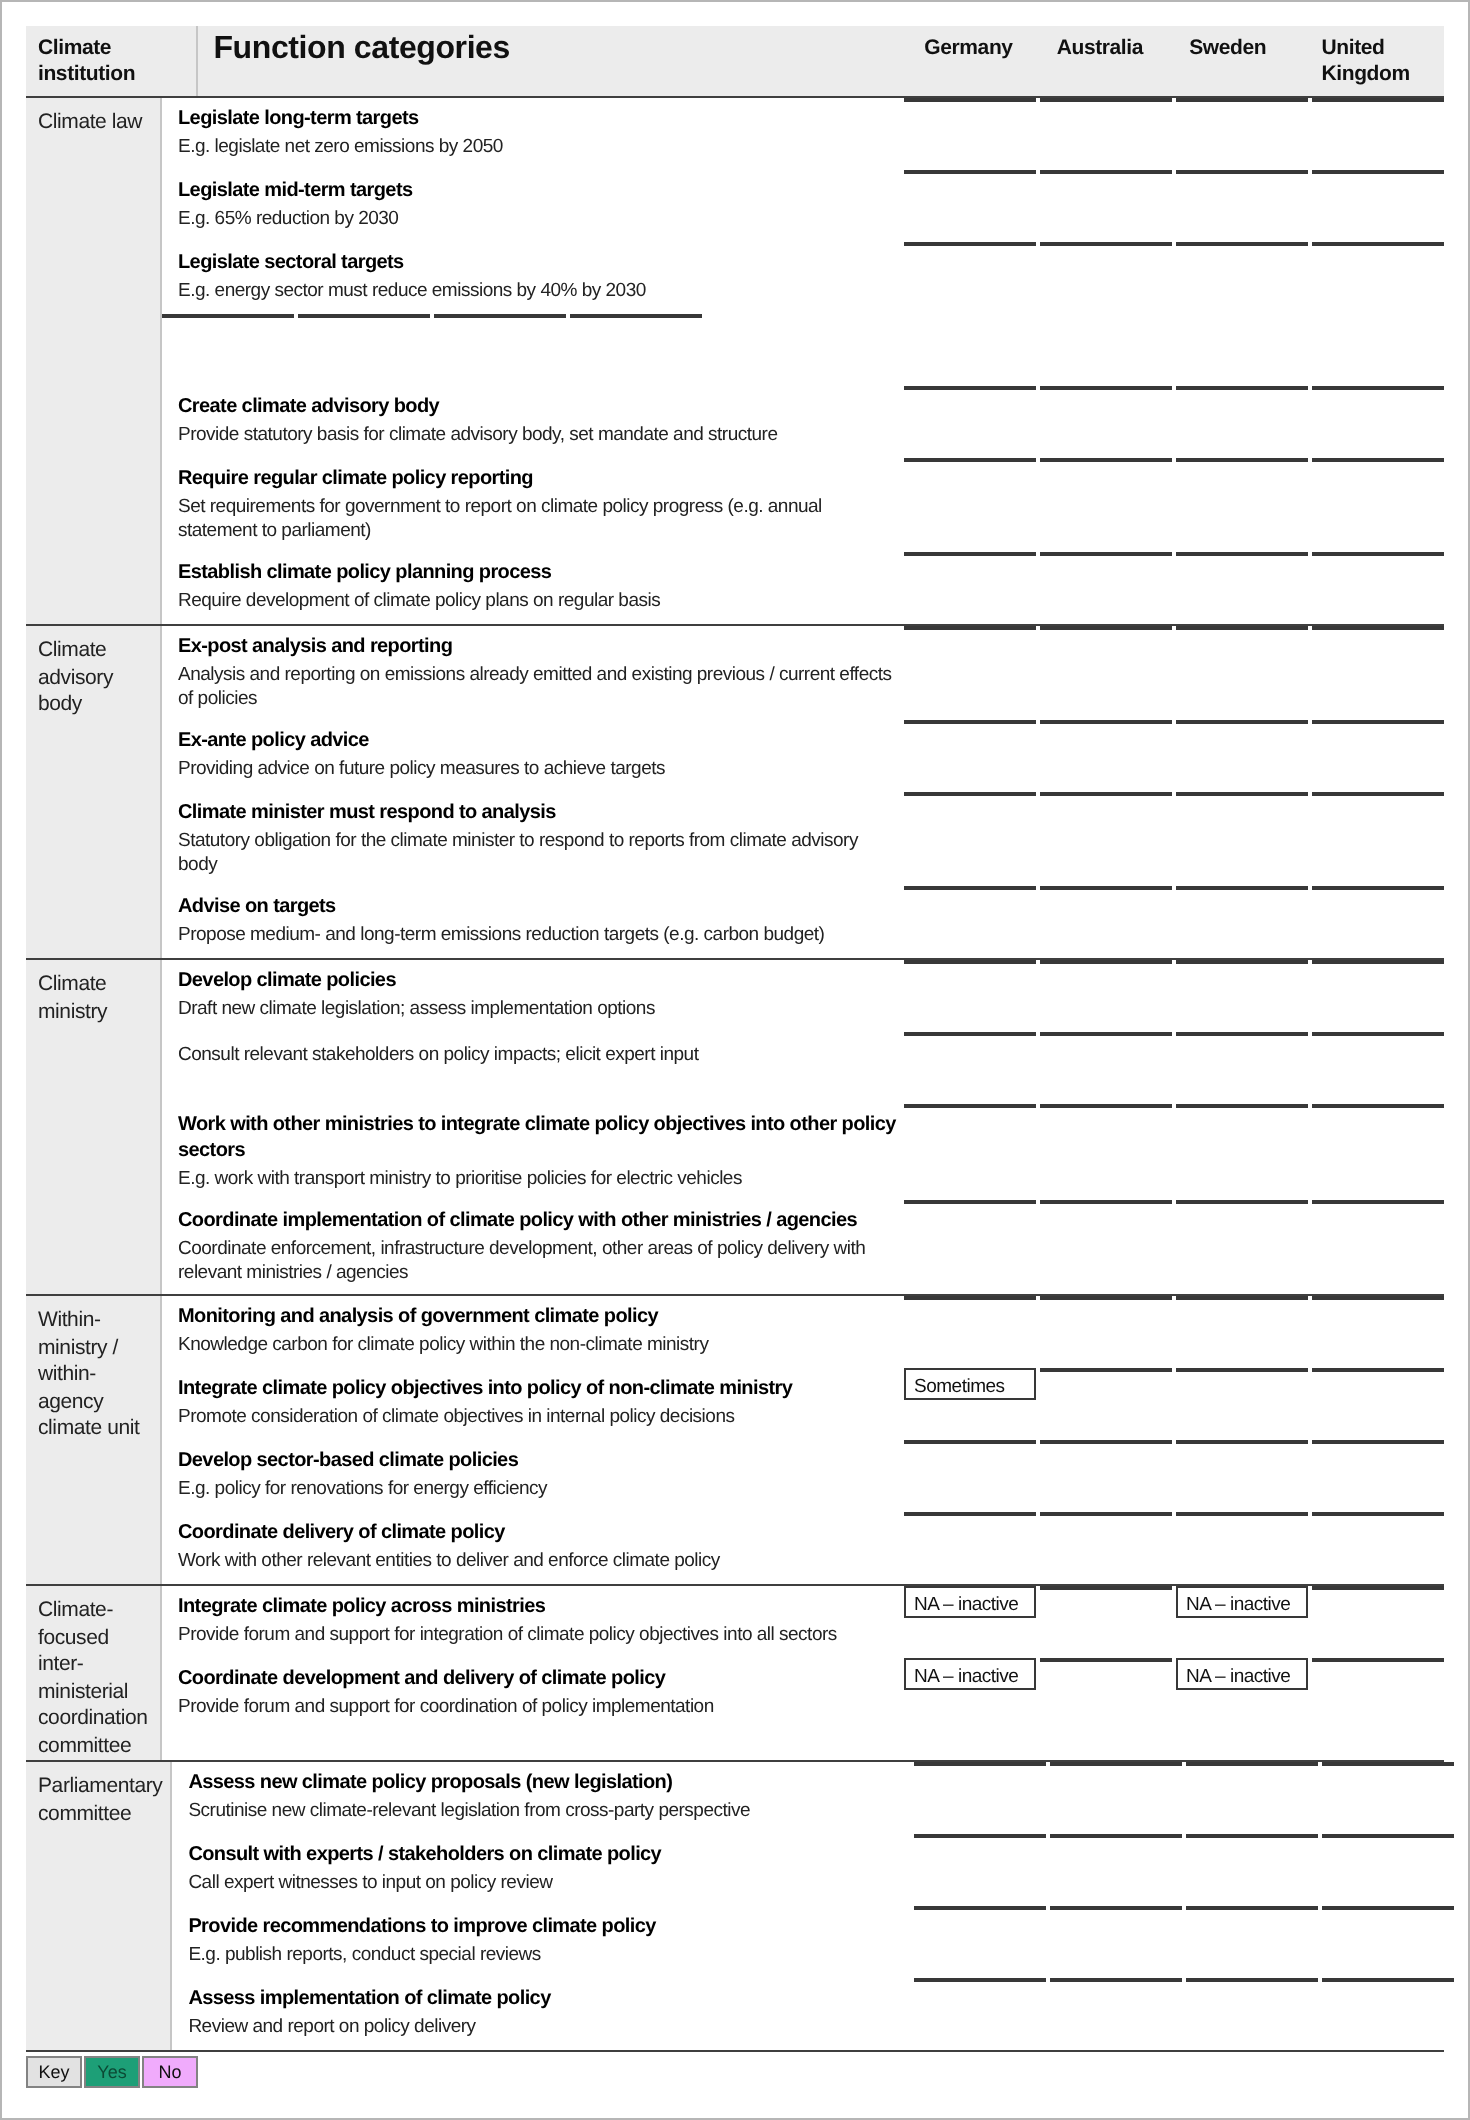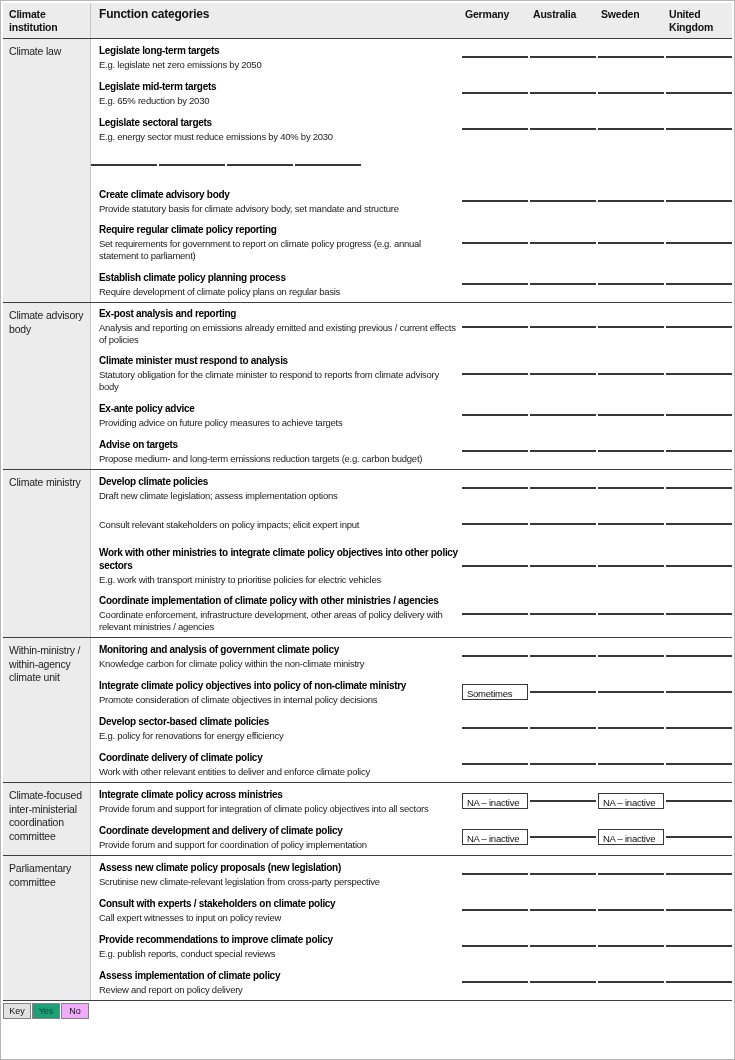--- a/index.html
+++ b/index.html
@@ -1,28 +1,28 @@
 <!DOCTYPE html>
 <html style="--yes-green: #1d9f77;"><head>
 <meta charset="utf-8">
 <style>
   html,body{margin:0;padding:0;background:#fff;font-family:"Liberation Sans",sans-serif;}
-  .page{width:735px;height:1060px;box-sizing:border-box;border:1px solid #b6b6b6;padding:2px;overflow:hidden;background:#fff;}
+  .page{width:735px;height:1060px;box-sizing:border-box;border:1px solid #b6b6b6;padding:12px;overflow:hidden;background:#fff;}
   
   .header-row{display:flex;background:#ececec;align-items:stretch;}
   .h-inst{width:88px;box-sizing:border-box;padding:5px 4px 4px 6px;font-weight:bold;font-size:10.5px;line-height:13px;letter-spacing:-0.2px;color:#111;border-right:1px solid #c6c6c6;}
-  .h-func{width:371px;box-sizing:border-box;padding:5px 4px 4px 8px;font-weight:bold;font-size:12px;line-height:13px;letter-spacing:-0.2px;color:#111;}
+  .h-func{width:371px;box-sizing:border-box;padding:5px 4px 4px 8px;font-weight:bold;font-size:16px;line-height:13px;letter-spacing:-0.2px;color:#111;}
   .h-country{width:66px;margin-right:2px;box-sizing:border-box;padding:5px 2px 4px 3px;font-weight:bold;font-size:10.5px;line-height:13px;letter-spacing:-0.2px;color:#111;}
   .h-country:last-child{margin-right:0;}
   
   .sections-wrap{border-bottom:1px solid #3f3f3f;}
   .section{display:flex;border-top:1px solid #3f3f3f;align-items:stretch;}
   .inst{width:104px;box-sizing:border-box;background:#ececec;border-right:1px solid #c6c6c6;padding:6px 4px 0 6px;font-size:10.5px;line-height:13.5px;letter-spacing:-0.2px;color:#222;}
   .rows{display:flex;flex-direction:column;flex:1;}
-  .row{display:flex;min-height:36px;align-items:center;}
+  .row{display:flex;min-height:36px;align-items:flex-start;}
   .func{width:371px;box-sizing:border-box;padding:4px 2px 4px 8px;}
   .ftitle{font-size:10px;font-weight:bold;line-height:13px;letter-spacing:-0.3px;color:#000;}
   .fdesc{font-size:9.5px;line-height:12px;letter-spacing:-0.25px;color:#222;margin-top:2px;}
   .cell{width:66px;margin-right:2px;box-sizing:border-box;border:1px solid #383838;}
   .cell:last-child{margin-right:0;}
   .c-yes{background:var(--yes-green,#1d9f77);}
   .c-no{background:#ffffff;}
   .cell-label{display:block;font-size:9.5px;letter-spacing:-0.25px;color:#111;padding:3px 0 0 4px;}
   
   .key-row{display:flex;margin-top:2px;align-items:flex-end;}
@@ -124,37 +124,37 @@
               <div class="ftitle">Ex-post analysis and reporting</div>
               <div class="fdesc">Analysis and reporting on emissions already emitted and existing previous / current effects of policies</div>
             </div>
             <div class="cell c-yes"></div>
             <div class="cell c-yes"></div>
             <div class="cell c-yes"></div>
             <div class="cell c-yes"></div>
           </div>
           <div class="row">
             <div class="func">
+              <div class="ftitle">Ex-ante policy advice</div>
+              <div class="fdesc">Providing advice on future policy measures to achieve targets</div>
+            </div>
+            <div class="cell c-no"></div>
+            <div class="cell c-yes"></div>
+            <div class="cell c-yes"></div>
+            <div class="cell c-no"></div>
+          </div>
+          <div class="row">
+            <div class="func">
               <div class="ftitle">Climate minister must respond to analysis</div>
               <div class="fdesc">Statutory obligation for the climate minister to respond to reports from climate advisory body</div>
             </div>
             <div class="cell c-no"></div>
             <div class="cell c-yes"></div>
             <div class="cell c-no"></div>
             <div class="cell c-yes"></div>
-          </div>
-          <div class="row">
-            <div class="func">
-              <div class="ftitle">Ex-ante policy advice</div>
-              <div class="fdesc">Providing advice on future policy measures to achieve targets</div>
-            </div>
-            <div class="cell c-no"></div>
-            <div class="cell c-yes"></div>
-            <div class="cell c-yes"></div>
-            <div class="cell c-no"></div>
           </div>
           <div class="row">
             <div class="func">
               <div class="ftitle">Advise on targets</div>
               <div class="fdesc">Propose medium- and long-term emissions reduction targets (e.g. carbon budget)</div>
             </div>
             <div class="cell c-no"></div>
             <div class="cell c-yes"></div>
             <div class="cell c-no"></div>
             <div class="cell c-yes"></div>

